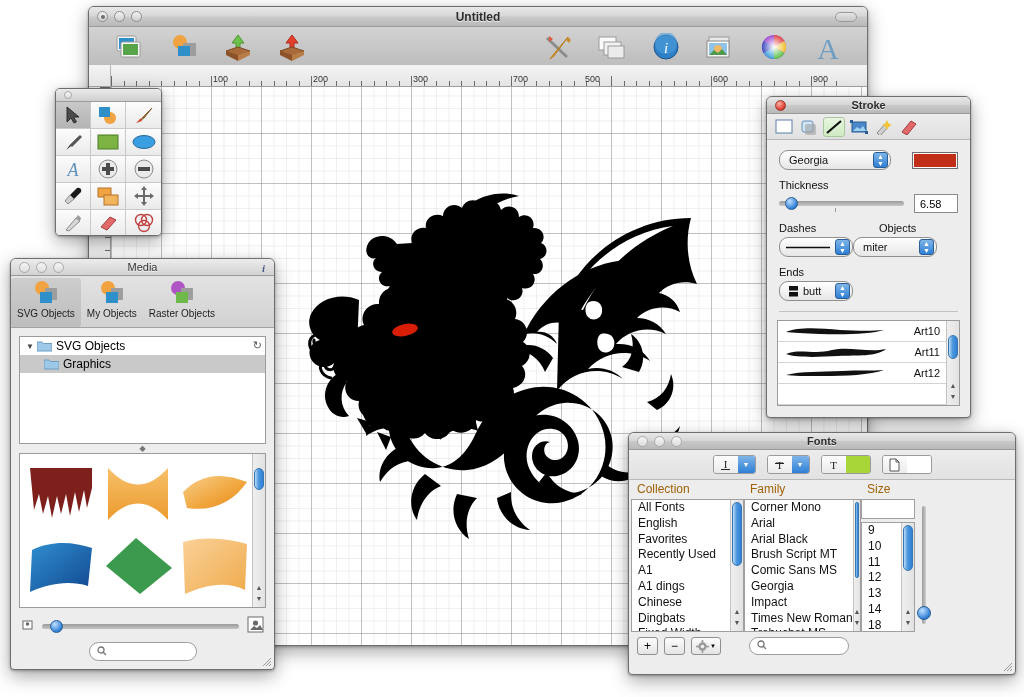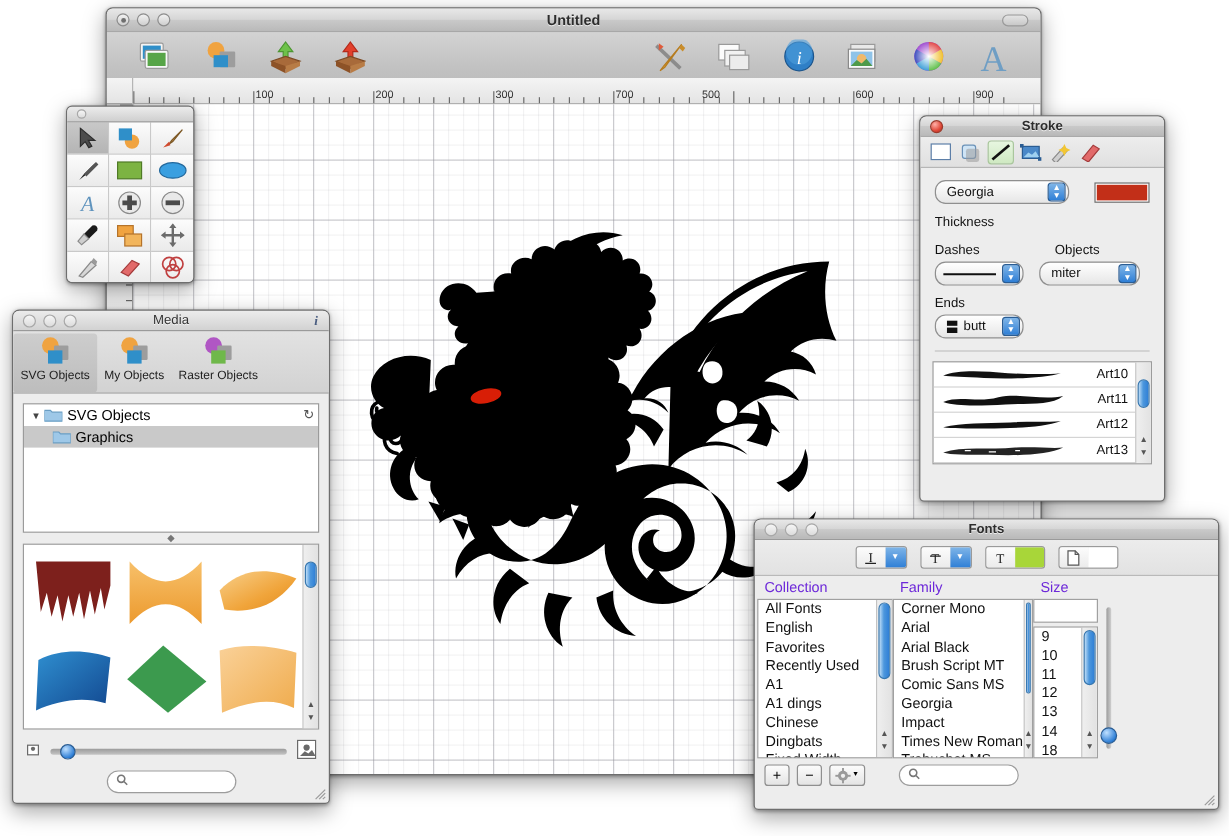--- a/index.html
+++ b/index.html
@@ -200,21 +200,21 @@
   .fonts-tb { height:30px; display:flex;align-items:center;justify-content:center;gap:11px;
      background:linear-gradient(to bottom,#ececec,#e2e2e2); border-bottom:1px solid #b9b9b9;}
   .fgrp { display:flex; border:1px solid #9a9a9a; border-radius:3px; overflow:hidden; height:19px;}
   .fgrp .a { width:24px; background:linear-gradient(to bottom,#fcfcfc,#ebebeb);
      display:flex;align-items:center;justify-content:center;}
   .fgrp .b { width:17px; background:linear-gradient(to bottom,#7fb5e8,#2f7fd6);
      display:flex;align-items:center;justify-content:center; color:#fff; font-size:7px;}
   .fgrp .c { width:24px; }
   .cols { display:flex; height:152px; padding:0 2px; }
   .col { display:flex; flex-direction:column; }
-  .colhdr { font-size:12px; color:#6d28d9; padding:2px 0 3px 6px; }
+  .colhdr { font-size:12px; color:#a16207; padding:2px 0 3px 6px; }
   .colbody { flex:1; border:1px solid #a0a0a0; background:#fff; display:flex; overflow:hidden;}
   .collist { flex:1; }
   .citem { font-size:12px; color:#111; padding:0 0 0 6px; height:15.8px; line-height:15.8px;
      white-space:nowrap; }
   .sbar { width:13px; background:linear-gradient(to right,#efefef,#e2e2e2);
      border-left:1px solid #c3c3c3; position:relative; }
   .sthumb { position:absolute; left:1px; right:1px; border-radius:6px;
      background:linear-gradient(to right,#bcdcf7,#4c97dd 45%,#2f7fd6);
      border:1px solid #3878b0;}
   .sarrU, .sarrD { position:absolute; left:0; right:0; height:11px; font-size:7px;
@@ -918,26 +918,33 @@
               <span>▲</span>
               <span>▼</span>
             </span>
         </div>
         <div class="swatch">
             <i id="swatchfill" style="background: rgb(194, 47, 24);"></i>
           </div>
       </div>
 
       <div class="lbl-s">Thickness</div>
+      <div class="row" style="gap:10px">
+        <span class="thick-track">
+          <span class="slider-knob" id="thickknob" style="left: 5%;"></span>
+          <span style="position:absolute;left:56px;top:7px;width:1px;height:4px;background:#9a9a9a"></span>
+        </span>
+        <span class="numfield">6.58</span>
+      </div>
 
       <div class="row" style="gap:20px">
         <span class="lbl-s" style="width:80px">Dashes</span>
         <span class="lbl-s">Objects</span>
       </div>
-      <div class="row" style="gap:13px">
+      <div class="row" style="gap:0">
         <div class="popup" style="width:74px">
           <svg width="46" height="5" viewBox="0 0 46 5" style="margin-left:-3px">
             <path d="M0 2.5 H44" stroke="#111" stroke-width="1.6"></path>
           </svg>
           <span class="arrows">
               <span>▲</span>
               <span>▼</span>
             </span>
         </div>
         <div class="popup" style="width:84px">
@@ -976,27 +983,20 @@
           <svg width="105" height="14" viewBox="0 0 105 14">
             <path d="M2 9 C16 3 30 10 48 5 C66 1 84 8 102 4 C92 12 74 10 54 11 C34 12 14 13 2 9 Z" fill="#111"></path>
           </svg>
           <span class="artname">Art11</span>
         </div>
         <div class="artrow">
           <svg width="105" height="12" viewBox="0 0 105 12">
             <path d="M2 8 C18 4 36 5 58 4 C74 3 88 4 100 3 C86 8 62 9 38 9 C22 9 8 9 2 8 Z" fill="#111"></path>
           </svg>
           <span class="artname">Art12</span>
-        </div>
-        <div class="artrow">
-          <svg width="105" height="13" viewBox="0 0 105 13">
-            <path d="M2 8 C18 3 40 6 62 4 C78 3 92 5 102 4 C90 10 66 11 40 10 C22 10 8 10 2 8 Z" fill="#111" opacity=".92"></path>
-            <path d="M20 6 h5 v1 h-5 z M40 7 h6 v1 h-6 z M62 6 h4 v1 h-4 z" fill="#fff"></path>
-          </svg>
-          <span class="artname">Art13</span>
         </div>
         <div class="artrow">
           
           
         </div>
       </div>
       <div class="sbar">
         <div class="sthumb" style="top:14px;height:24px"></div>
         <div class="sarrU" style="bottom:12px">▲</div>
         <div class="sarrD" style="bottom:1px">▼</div>

